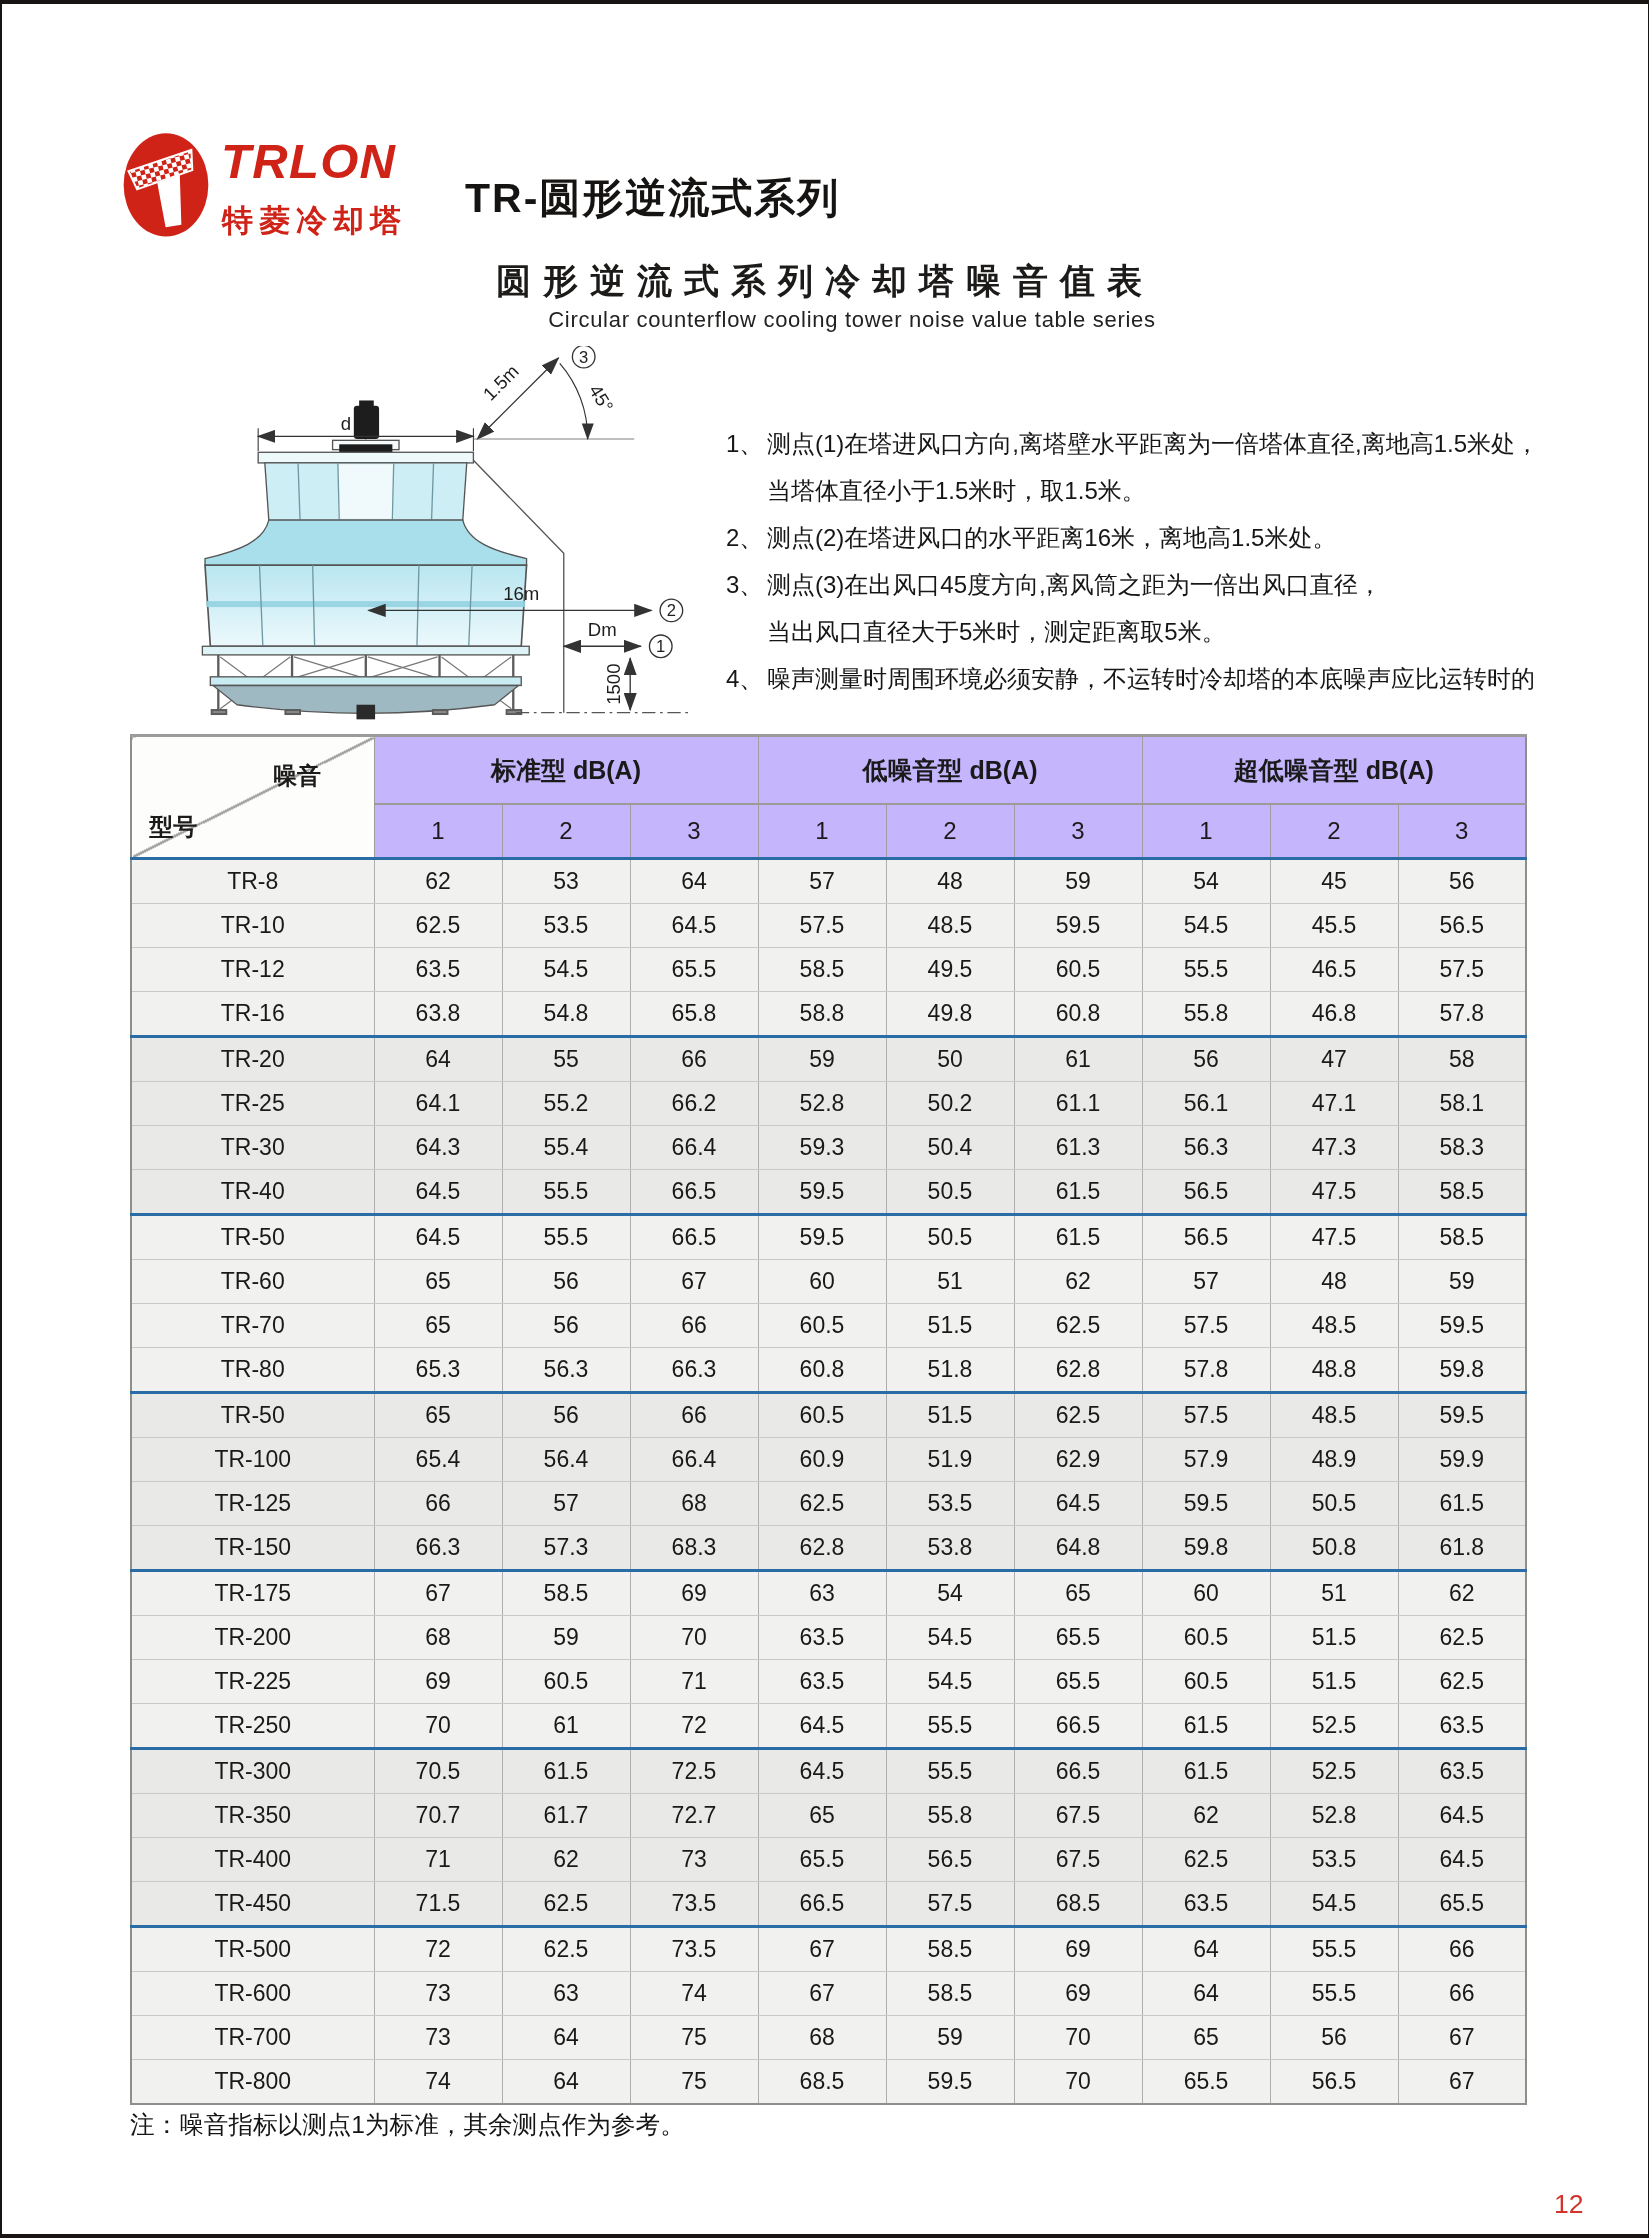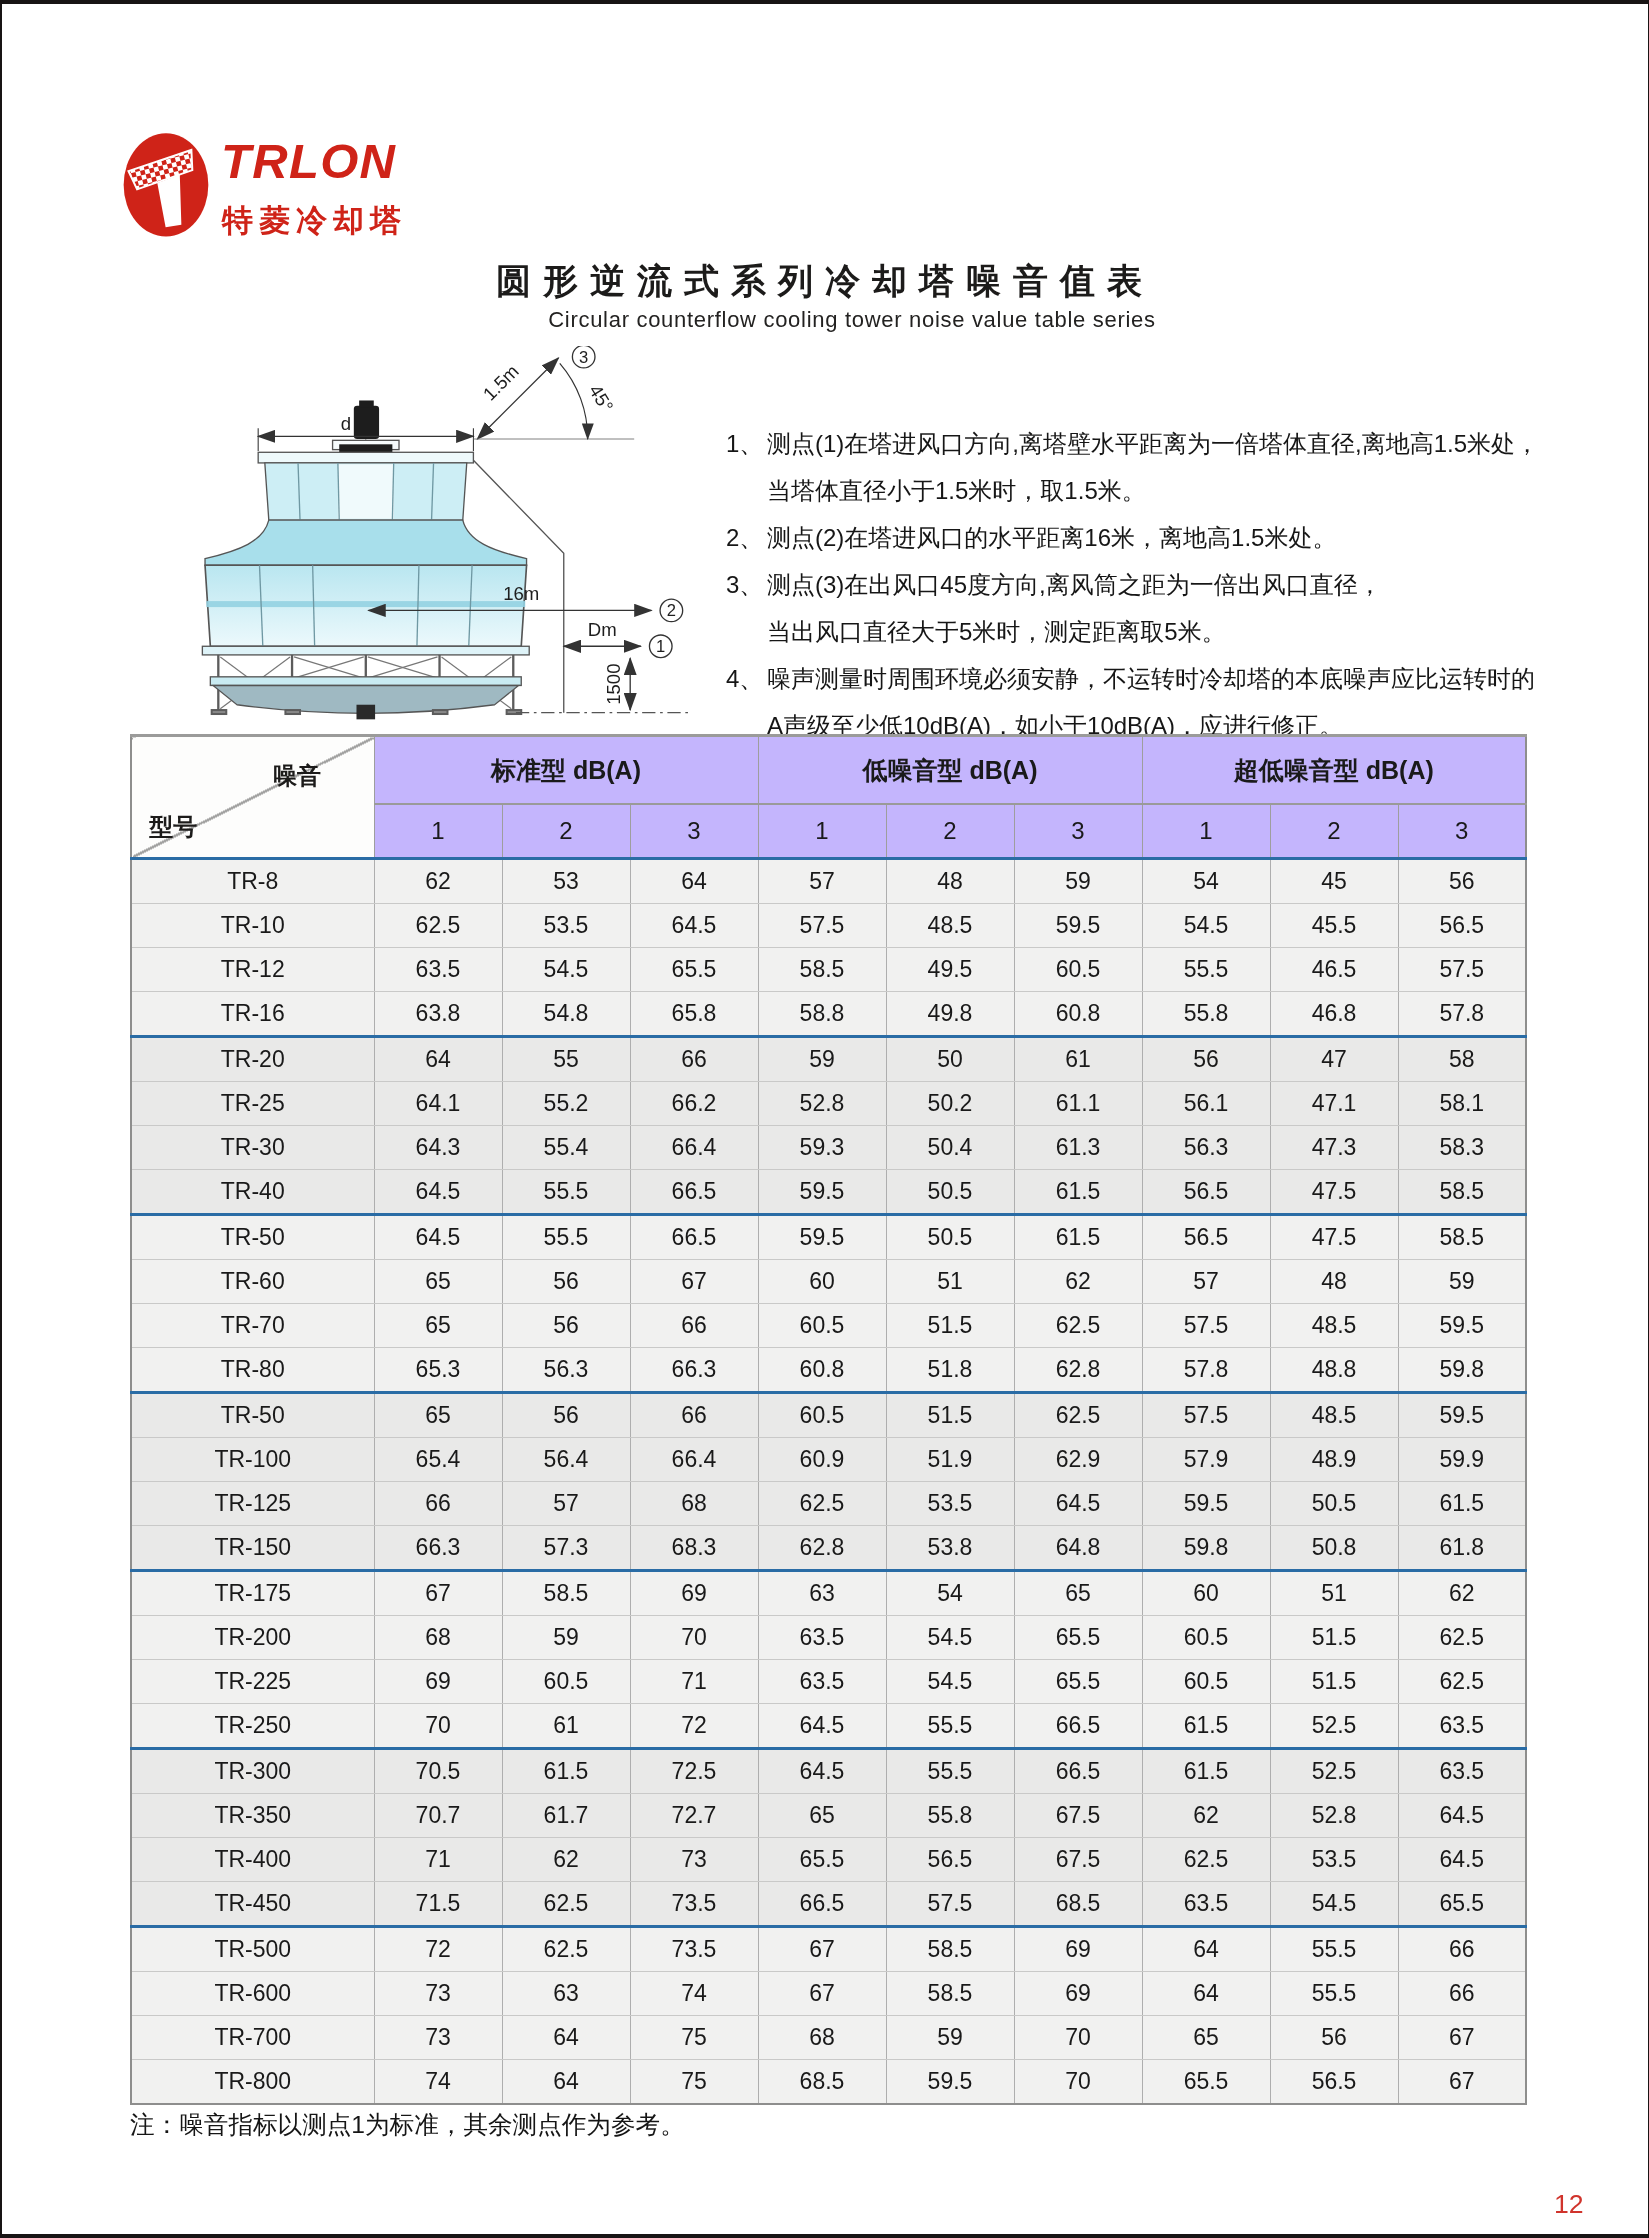--- a/index.html
+++ b/index.html
@@ -88,20 +88,21 @@
         <ellipse cx="68" cy="86" rx="64" ry="78" fill="#cf2318"></ellipse>
         <g transform="rotate(-14 68 86)">
           <polygon points="18,52 118,44 112,74 24,82" fill="url(#chk)" stroke="#ffffff" stroke-width="3"></polygon>
           <polygon points="56,80 92,76 76,150 52,148" fill="#ffffff"></polygon>
         </g>
       </svg>
     </div>
     <div class="logo-text">TRLON</div>
     <div class="logo-sub">特菱冷却塔</div>
   </div>
+  <div class="series-title">TR-圆形逆流式系列</div>
 
   <div class="main-title">圆形逆流式系列冷却塔噪音值表</div>
   <div class="sub-title">Circular counterflow cooling tower noise value table series</div>
 
   <div class="diagram">
     <svg viewBox="0 0 910 566">
       <defs>
         <marker id="ar" orient="auto-start-reverse" markerWidth="14" markerHeight="10" refX="13" refY="5">
           <path d="M0,0 L14,5 L0,10 z" fill="#333"></path>
         </marker>
@@ -205,21 +206,21 @@
     <div class="note-item">
       <span class="note-num">2、</span>
       <span class="note-body"><span>测点(2)在塔进风口的水平距离16米，离地高1.5米处。</span></span>
     </div>
     <div class="note-item">
       <span class="note-num">3、</span>
       <span class="note-body"><span>测点(3)在出风口45度方向,离风筒之距为一倍出风口直径，</span><span class="note-cont">当出风口直径大于5米时，测定距离取5米。</span></span>
     </div>
     <div class="note-item">
       <span class="note-num">4、</span>
-      <span class="note-body"><span>噪声测量时周围环境必须安静，不运转时冷却塔的本底噪声应比运转时的</span><span class="note-cont">A声级至少低10dB(A)，如小于10dB(A)，应进行修正。</span></span>
+      <span class="note-body"><span>噪声测量时周围环境必须安静，不运转时冷却塔的本底噪声应比运转时的</span></span>
     </div>
   </div>
 
   <div class="tbl-wrap">
     <table class="noise">
       <colgroup>
         <col class="c-model">
         <col class="c-val">
           <col class="c-val">
           <col class="c-val">

